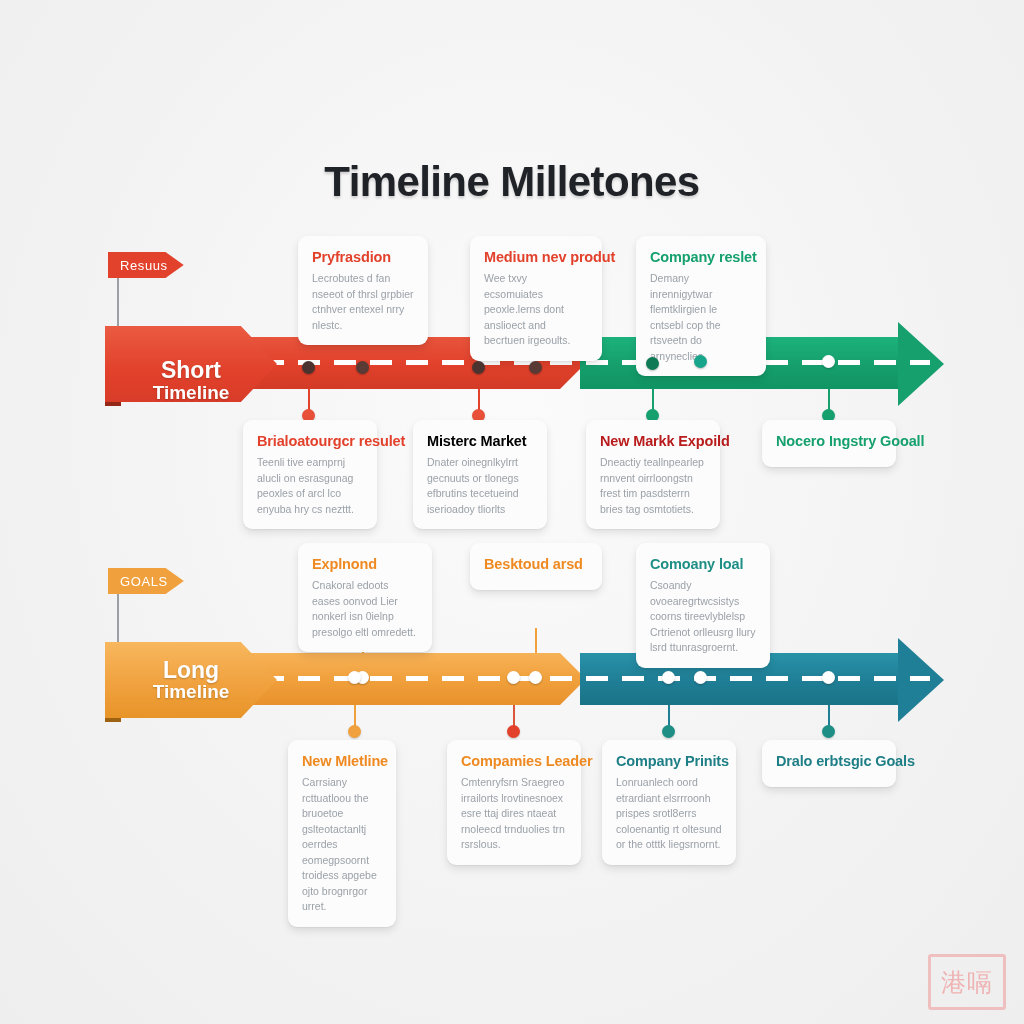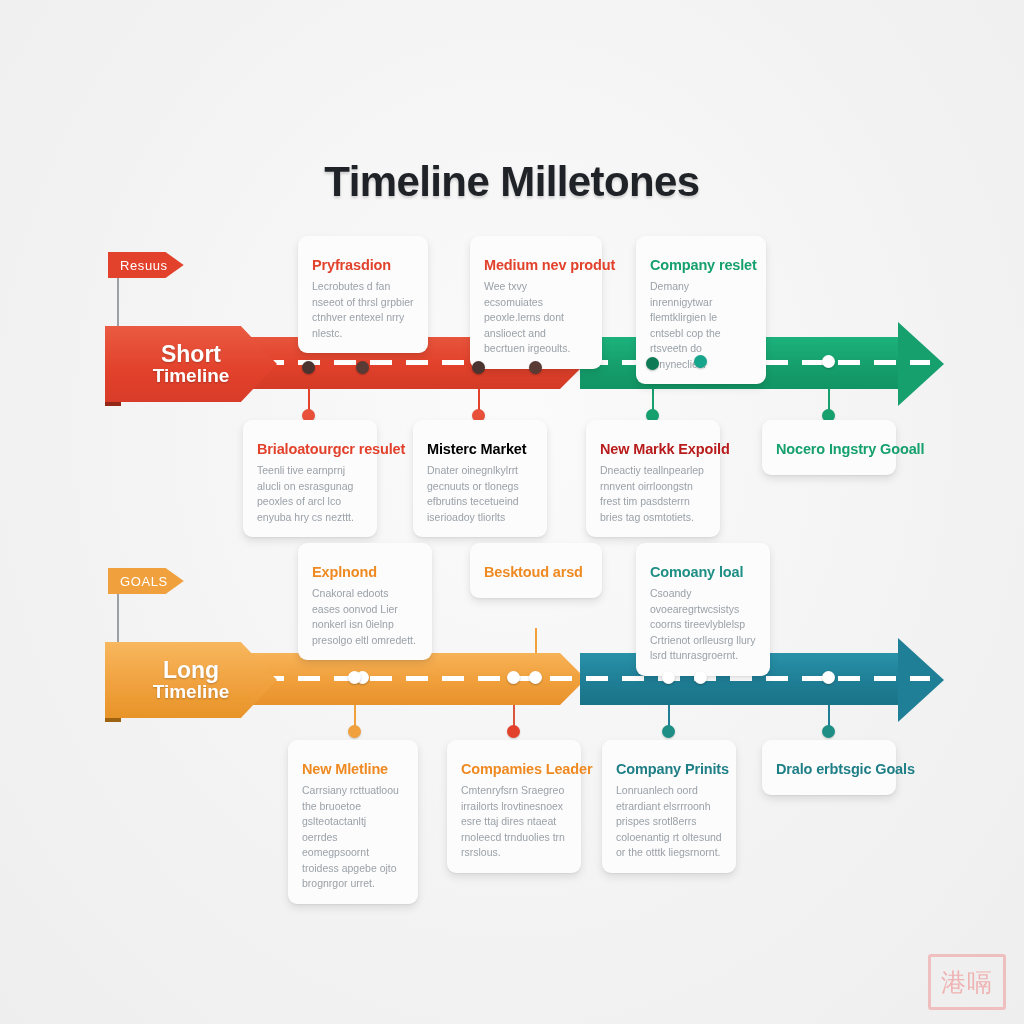--- a/index.html
+++ b/index.html
@@ -136,21 +136,20 @@
     padding: 13px 14px 12px 14px;
     box-shadow: 0 4px 9px rgba(0,0,0,0.10), 0 1px 2px rgba(0,0,0,0.06);
     z-index: 4;
   }
   .card h4 {
     font-size: 14.5px;
     font-weight: bold;
     margin-bottom: 6px;
     letter-spacing: -0.15px;
     white-space: nowrap;
-    margin-top: 8px;
   }
   .card p {
     font-size: 10.5px;
     line-height: 1.48;
     color: #9aa1a8;
   }
 
   
   .watermark {
     position: absolute;
@@ -182,21 +181,21 @@
     <div class="pole" style="left:117px; top:272px; height:62px;"></div>
     <div class="flag" style="left:108px; top:252px; background:#e2412b;">
       <span>Resuus</span>
     </div>
 
     <div class="seg first" style="left:108px; top:337px; width:478px; background:linear-gradient(180deg,#e8543c 0%, #e2412b 52%, #d23b26 100%);"></div>
     <div class="seg" style="left:580px; top:337px; width:320px; background:linear-gradient(180deg,#1cb27c 0%, #16a06e 52%, #119463 100%);"></div>
     <div class="arrowhead" style="left:898px; top:322px; border-left:46px solid #16a06e;"></div>
 
     <div class="fold" style="left:105px; top:392px; background:#b8321f;"></div>
-    <div class="banner" style="left:105px; top:326px; background:linear-gradient(180deg,#ea5a42 0%, #e2412b 60%, #d83c28 100%);">
+    <div class="banner" style="left:105px; top:326px; background:linear-gradient(180deg,#ea5a42 0%, #e2412b 60%, #d83c28 100%);justify-content:flex-end;">
       <span class="l1">Short</span>
       <span class="l2">Timeline</span>
     </div>
 
     <div class="dash" style="left:262px; top:360px; width:668px;"></div>
 
     <div class="stem" style="left:362px; top:312px; height:50px; background:#e2412b;"></div>
     <div class="stem" style="left:535px; top:312px; height:50px; background:#e2412b;"></div>
     <div class="stem" style="left:700px; top:312px; height:50px; background:#16a06e;"></div>
 
@@ -296,21 +295,21 @@
     <div class="node" style="left:348px; top:671px; background:#ffffff;"></div>
     <div class="node" style="left:507px; top:671px; background:#ffffff;"></div>
     <div class="node" style="left:662px; top:671px; background:#ffffff;"></div>
     <div class="node" style="left:822px; top:671px; background:#ffffff;"></div>
 
     <div class="stemdot" style="left:348px; top:725px; background:#f0a03c;"></div>
     <div class="stemdot" style="left:507px; top:725px; background:#e2412b;"></div>
     <div class="stemdot" style="left:662px; top:725px; background:#1f8f86;"></div>
     <div class="stemdot" style="left:822px; top:725px; background:#1f8f86;"></div>
 
-    <div class="card" style="left:288px; top:740px; width:130px;">
+    <div class="card" style="left:288px; top:740px; width:108px;">
       <h4 style="color:#ef8a22;">New Mletline</h4>
       <p>Carrsiany rcttuatloou the bruoetoe gslteotactanltj oerrdes eomegpsoornt troidess apgebe ojto brognrgor urret.</p>
     </div>
     <div class="card" style="left:447px; top:740px; width:134px;">
       <h4 style="color:#ef8a22;">Compamies Leader</h4>
       <p>Cmtenryfsrn Sraegreo irrailorts lrovtinesnoex esre ttaj dires ntaeat rnoleecd trnduolies trn rsrslous.</p>
     </div>
     <div class="card" style="left:602px; top:740px; width:134px;">
       <h4 style="color:#1f7f86;">Company Prinits</h4>
       <p>Lonruanlech oord etrardiant elsrrroonh prispes srotl8errs coloenantig rt oltesund or the otttk liegsrnornt.</p>

